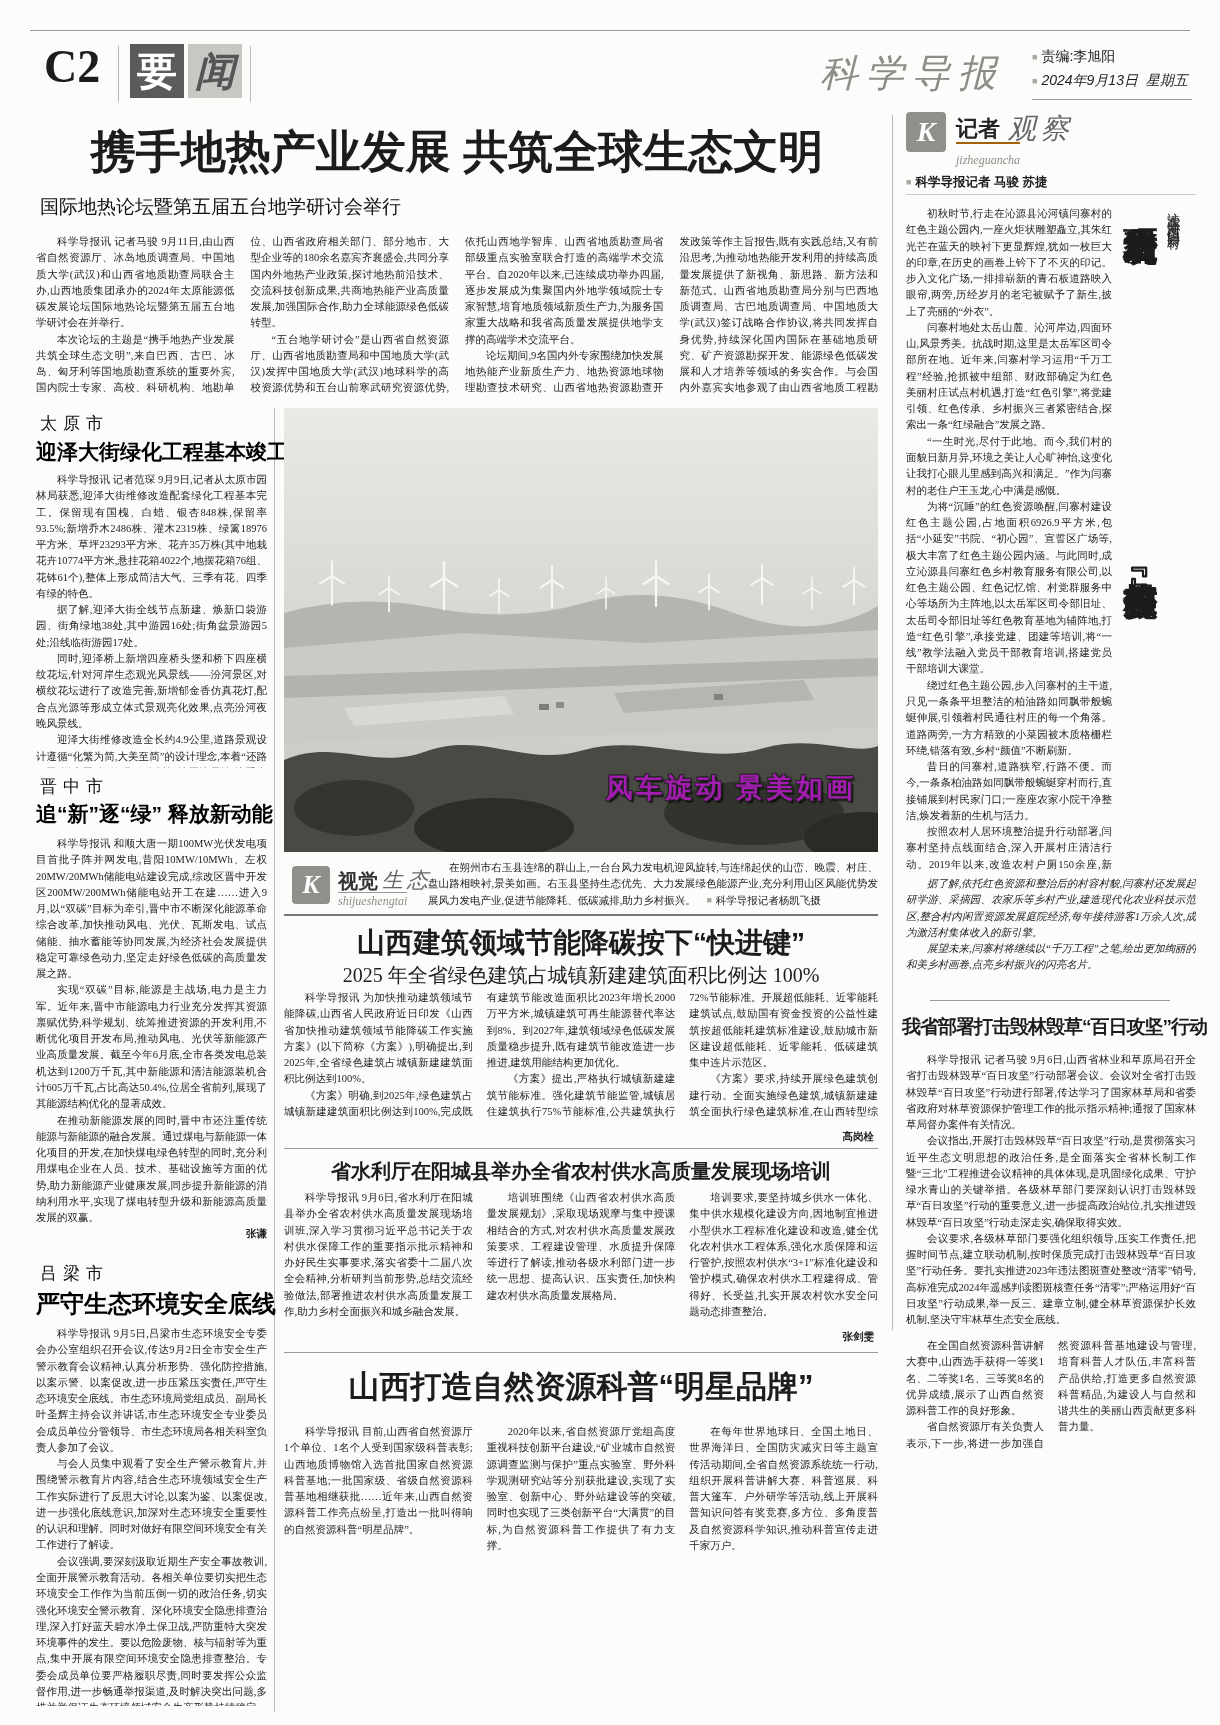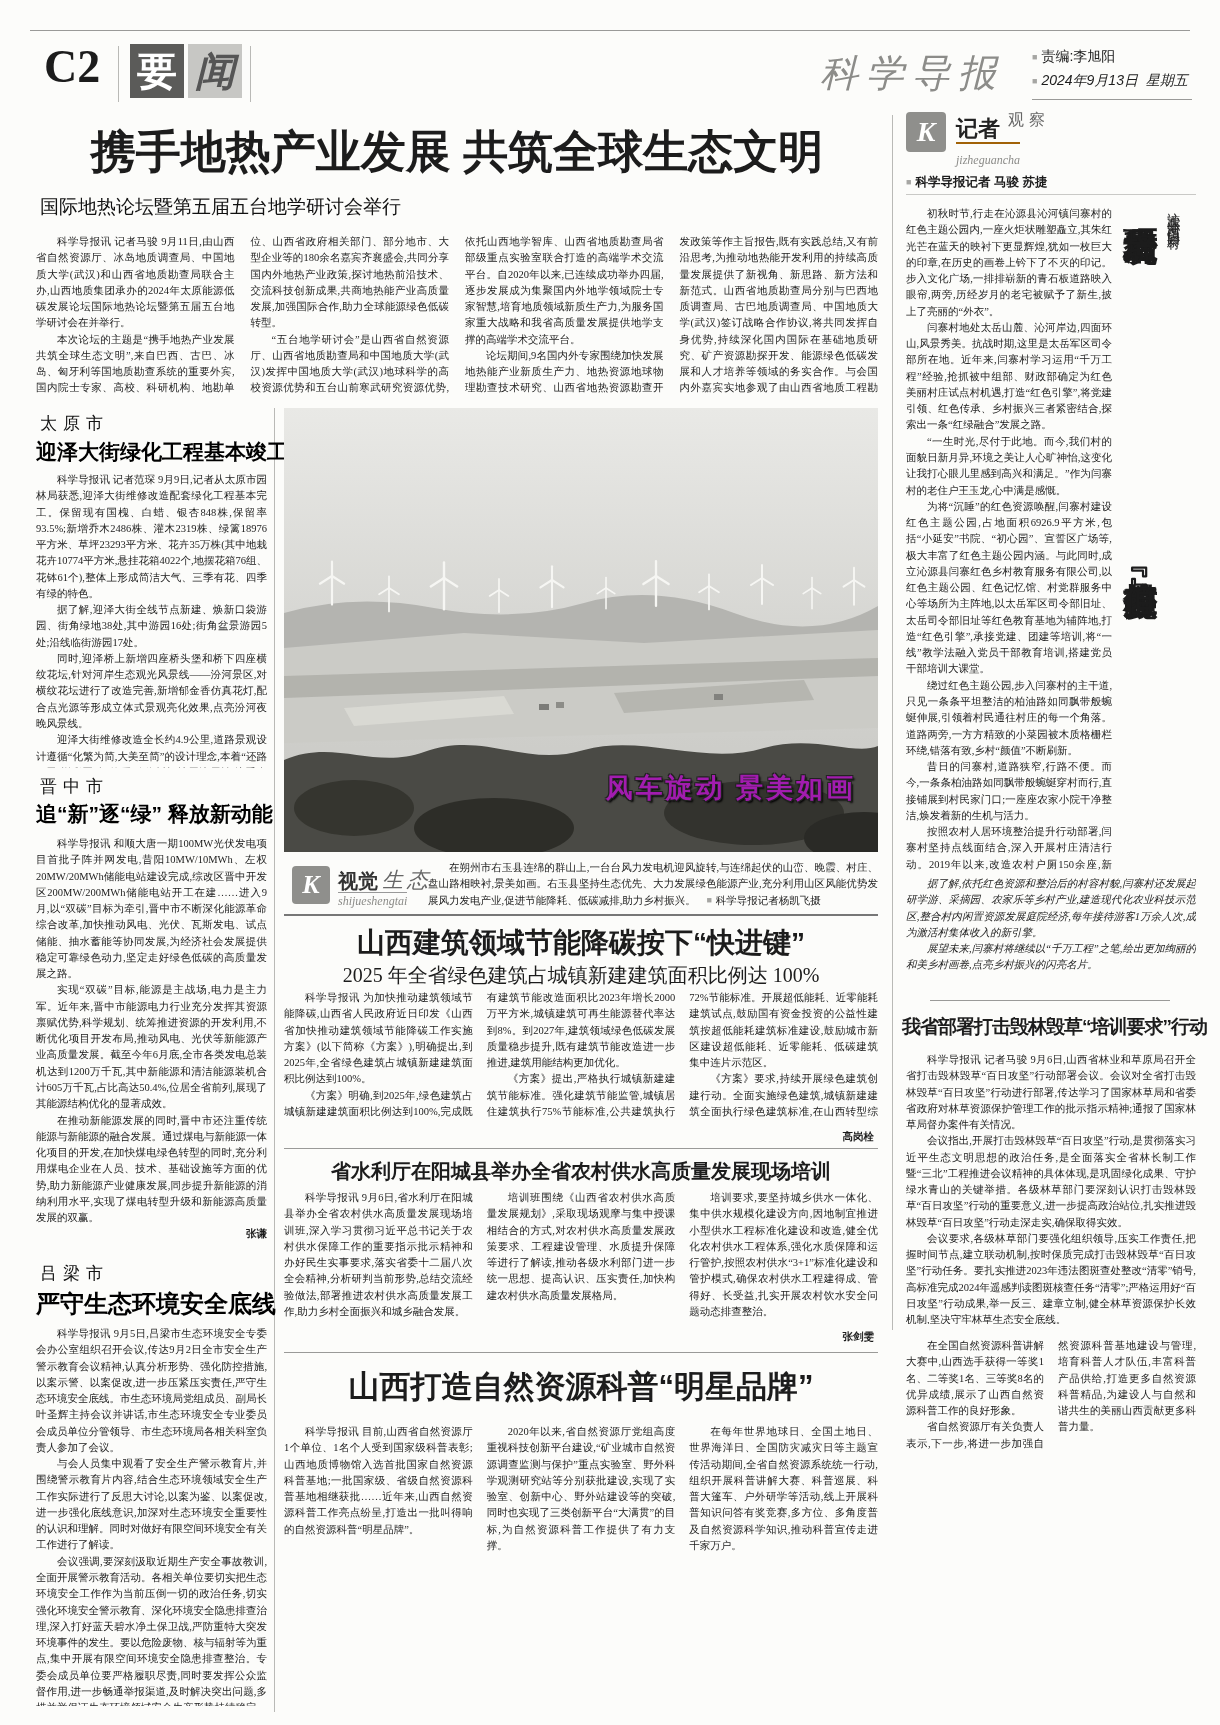--- a/index.html
+++ b/index.html
@@ -166,21 +166,21 @@
   <p>科学导报讯 目前,山西省自然资源厅1个单位、1名个人受到国家级科普表彰;山西地质博物馆入选首批国家自然资源科普基地;一批国家级、省级自然资源科普基地相继获批……近年来,山西自然资源科普工作亮点纷呈,打造出一批叫得响的自然资源科普“明星品牌”。</p>
   <p>2020年以来,省自然资源厅党组高度重视科技创新平台建设,“矿业城市自然资源调查监测与保护”重点实验室、野外科学观测研究站等分别获批建设,实现了实验室、创新中心、野外站建设等的突破,同时也实现了三类创新平台“大满贯”的目标,为自然资源科普工作提供了有力支撑。</p>
   <p>在每年世界地球日、全国土地日、世界海洋日、全国防灾减灾日等主题宣传活动期间,全省自然资源系统统一行动,组织开展科普讲解大赛、科普巡展、科普大篷车、户外研学等活动,线上开展科普知识问答有奖竞赛,多方位、多角度普及自然资源科学知识,推动科普宣传走进千家万户。</p>
 </div>
 
 <div class="abs vrule" style="left:892px;top:115px;height:1215px;"></div>
 
 <div class="abs" style="left:906px;top:110px;width:290px;height:58px;">
   <div class="klogo abs" style="left:0;top:2px;width:40px;height:40px;font-size:28px;">K</div>
   <span class="abs sans" style="left:50px;top:4px;font-size:22px;font-weight:bold;color:#222;">记者</span>
-  <span class="abs" style="left:102px;top:0px;font-size:16px;color:#666;letter-spacing:5px;white-space:nowrap;">观察</span>
+  <span class="abs" style="left:102px;top:0px;font-size:28px;font-style:italic;color:#666;letter-spacing:5px;white-space:nowrap;">观察</span>
   <span class="abs pinyin" style="left:50px;top:32px;font-size:12px;border-top:2px solid #a16207;padding-top:9px;white-space:nowrap;">jizheguancha</span>
 </div>
 <div class="abs sans" style="left:906px;top:174px;font-size:12.5px;font-weight:bold;">
   <span class="sq">■</span><span>科学导报记者 马骏 苏捷</span>
 </div>
 <div class="abs hair" style="left:906px;top:194px;width:290px;background:#c9c9c6;"></div>
 
 <div class="abs vertical" style="left:1164px;top:202px;height:180px;font-size:13px;letter-spacing:3px;color:#222;">沁源县沁河镇闫寨村</div>
 <div class="abs vertical sans" style="left:1118px;top:202px;height:320px;font-size:34px;font-weight:bold;">整治农村人居环境</div>
 <div class="abs vertical sans" style="left:1118px;top:556px;height:320px;font-size:34px;font-weight:bold;">扮亮乡村『颜值』</div>
@@ -194,21 +194,21 @@
   <p>昔日的闫寨村,道路狭窄,行路不便。而今,一条条柏油路如同飘带般蜿蜒穿村而行,直接铺展到村民家门口;一座座农家小院干净整洁,焕发着新的生机与活力。</p>
   <p>按照农村人居环境整治提升行动部署,闫寨村坚持点线面结合,深入开展村庄清洁行动。2019年以来,改造农村户厕150余座,新增“美丽庭院”75户,新建改造农村“四好公路”5公里,村庄绿化率稳步提升,乡村“颜值”持续刷新。</p>
 </div>
 <div class="abs bodytext" style="left:906px;top:876px;width:290px;height:112px;font-style:italic;">
   <p>据了解,依托红色资源和整治后的村容村貌,闫寨村还发展起研学游、采摘园、农家乐等乡村产业,建造现代化农业科技示范区,整合村内闲置资源发展庭院经济,每年接待游客1万余人次,成为激活村集体收入的新引擎。</p>
   <p>展望未来,闫寨村将继续以“千万工程”之笔,绘出更加绚丽的和美乡村画卷,点亮乡村振兴的闪亮名片。</p>
 </div>
 
 <div class="abs hair" style="left:930px;top:1000px;width:240px;"></div>
 
-<div class="abs sans centered" style="left:902px;top:1014px;width:298px;font-size:19px;font-weight:bold;white-space:nowrap;letter-spacing:-1px;">我省部署打击毁林毁草“培训要求”行动</div>
+<div class="abs sans centered" style="left:902px;top:1014px;width:298px;font-size:19px;font-weight:bold;white-space:nowrap;letter-spacing:-1px;">我省部署打击毁林毁草“百日攻坚”行动</div>
 <div class="abs bodytext" style="left:906px;top:1052px;width:290px;height:272px;">
   <p>科学导报讯 记者马骏 9月6日,山西省林业和草原局召开全省打击毁林毁草“百日攻坚”行动部署会议。会议对全省打击毁林毁草“百日攻坚”行动进行部署,传达学习了国家林草局和省委省政府对林草资源保护管理工作的批示指示精神;通报了国家林草局督办案件有关情况。</p>
   <p>会议指出,开展打击毁林毁草“百日攻坚”行动,是贯彻落实习近平生态文明思想的政治任务,是全面落实全省林长制工作暨“三北”工程推进会议精神的具体体现,是巩固绿化成果、守护绿水青山的关键举措。各级林草部门要深刻认识打击毁林毁草“百日攻坚”行动的重要意义,进一步提高政治站位,扎实推进毁林毁草“百日攻坚”行动走深走实,确保取得实效。</p>
   <p>会议要求,各级林草部门要强化组织领导,压实工作责任,把握时间节点,建立联动机制,按时保质完成打击毁林毁草“百日攻坚”行动任务。要扎实推进2023年违法图斑查处整改“清零”销号,高标准完成2024年遥感判读图斑核查任务“清零”;严格运用好“百日攻坚”行动成果,举一反三、建章立制,健全林草资源保护长效机制,坚决守牢林草生态安全底线。</p>
 </div>
 
 <div class="abs bodytext" style="left:906px;top:1338px;width:290px;height:348px;column-count:2;column-gap:14px;">
   <p>在全国自然资源科普讲解大赛中,山西选手获得一等奖1名、二等奖1名、三等奖8名的优异成绩,展示了山西自然资源科普工作的良好形象。</p>
   <p>省自然资源厅有关负责人表示,下一步,将进一步加强自然资源科普基地建设与管理,培育科普人才队伍,丰富科普产品供给,打造更多自然资源科普精品,为建设人与自然和谐共生的美丽山西贡献更多科普力量。</p>
 </div>

